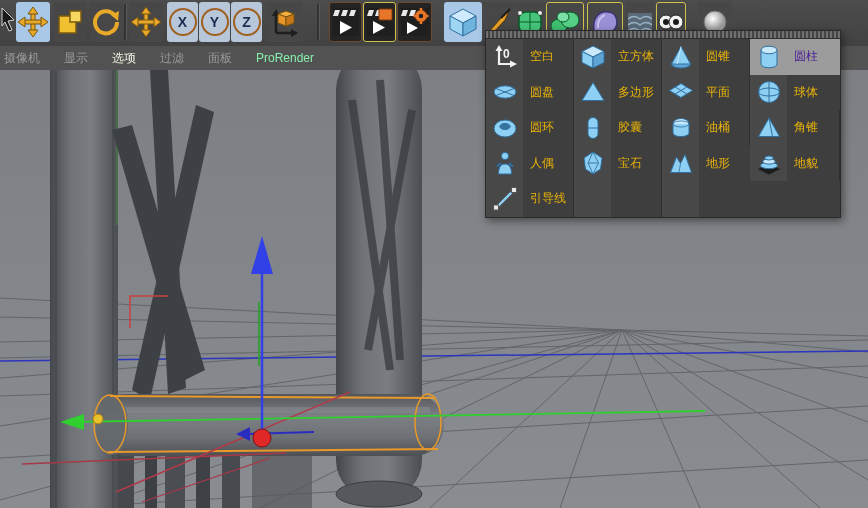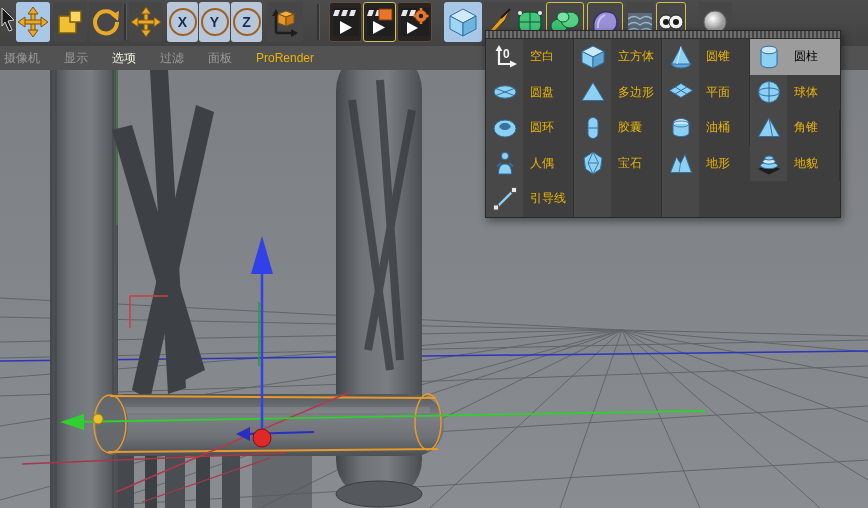--- a/index.html
+++ b/index.html
@@ -36,21 +36,21 @@
   
   .menubar{
     position:absolute;left:0;top:46px;width:868px;height:24px;
     background:#525252;border-bottom:1px solid #3a3a3a;
     display:flex;align-items:center;overflow:hidden;
     font-size:12px;color:#9a9a9a;
   }
   .menubar span{padding:0 12px;white-space:nowrap;}
   .menubar span:first-child{margin-left:-8px;}
   .menubar .msel{color:#f2f2e2;}
-  .menubar .accent{color:#eab308;}
+  .menubar .accent{color:#86efac;}
   
   .viewport{position:absolute;left:0;top:70px;width:868px;height:438px;}
   
   .dropdown{
     position:absolute;left:485px;top:30px;width:356px;height:188px;
     background:#3e3e3e;border:1px solid #2a2a2a;box-sizing:border-box;
     box-shadow:2px 3px 8px rgba(0,0,0,.45);
     z-index:50;
   }
   .tearbar{
@@ -66,21 +66,21 @@
     border-right:1px solid #303030;cursor:default;
   }
   .pcell.c4{border-right:none;}
   .picon{
     width:37px;height:100%;background:#484848;
     display:flex;align-items:center;justify-content:center;flex:0 0 37px;
   }
   .plabel{font-size:12px;color:#eab308;padding-left:7px;white-space:nowrap;}
   .pcell.psel{background:#9c9c9c;}
   .pcell.psel .picon{background:#9c9c9c;}
-  .pcell.psel .plabel{color:#000000;}
+  .pcell.psel .plabel{color:#4c1d95;}
   svg{display:block;}
 </style>
 </head>
 <body>
 
 <div class="toolbar">
   <div style="position:absolute;left:0;top:6px">
     <svg width="16" height="26">
         <polygon points="2,2 14,14 8,15 12,24 9,25 5,16 2,20" fill="#1a1a1a" stroke="#cfcfcf" stroke-width="1"></polygon>
       </svg>

